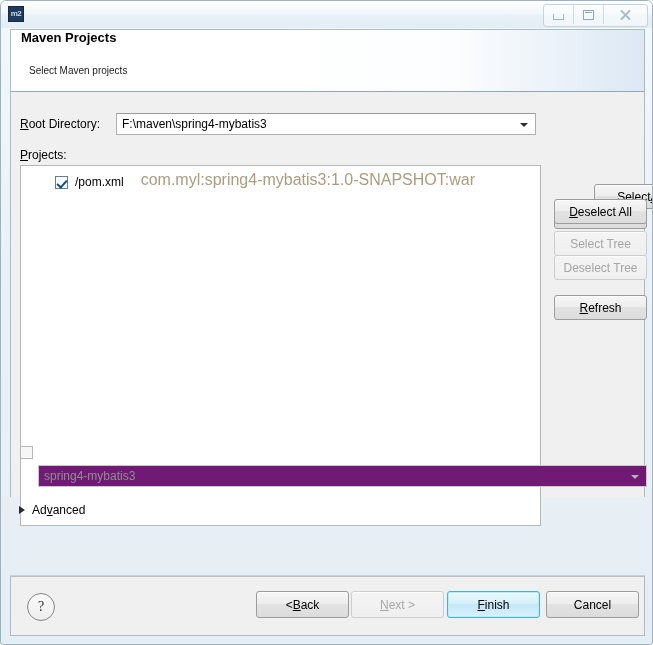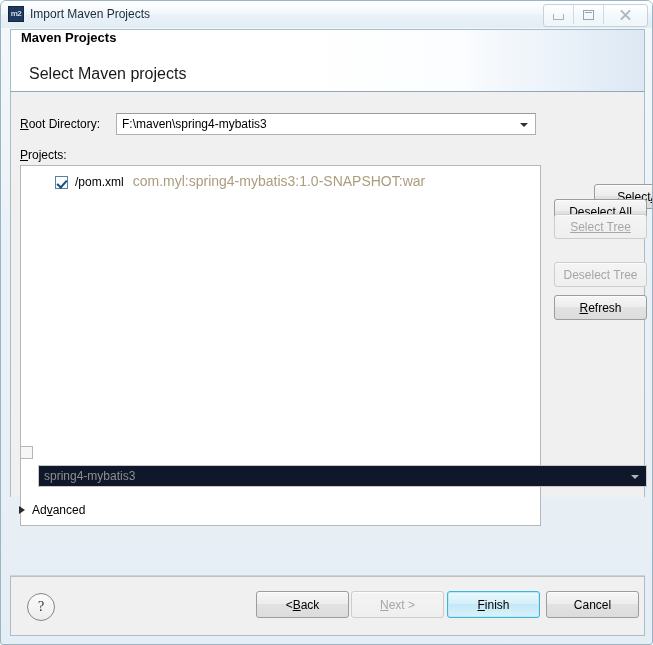--- a/index.html
+++ b/index.html
@@ -131,21 +131,21 @@
   .header-title {
     position: absolute;
     left: 10px; top: 0;
     font-size: 13px;
     font-weight: bold;
     color: #000000;
   }
   .header-sub {
     position: absolute;
     left: 18px; top: 35px;
-    font-size: 16px;
+    font-size: 10px;
     color: #1a1a1a;
   }
 
   
   .body {
     position: absolute;
     left: 9px; top: 91px;
     width: 635px;
     height: 405px;
     box-sizing: border-box;
@@ -228,22 +228,22 @@
     border: solid #1b4c78;
     border-width: 0 2px 2px 0;
     transform: rotate(42deg);
   }
   .tree-name {
     margin-left: 7px;
     font-size: 12px;
     color: #000;
   }
   .tree-coords {
-    margin-left: 9px;
-    font-size: 14px;
+    margin-left: 17px;
+    font-size: 16px;
     color: #ab9c7d;
   }
 
   
   .btn {
     box-sizing: border-box;
     font-family: "Liberation Sans", sans-serif;
     font-size: 12px;
     color: #000;
     text-align: center;
@@ -262,41 +262,41 @@
     border-color: #cdcdcd;
   }
   .side-btn {
     position: absolute;
     left: 543px;
     width: 93px;
     height: 25px;
   }
   .sb1 { top: 92px; margin-left: 40px; }
   .sb2 { top: 107px; }
-  .sb3 { top: 122px; text-decoration: underline; }
-  .sb4 { top: 170px; }
+  .sb3 { top: 139px; }
+  .sb4 { top: 163px; }
   .sb5 { top: 203px; }
 
   
   .ws-check {
     position: absolute;
     left: 9px; top: 354px;
     width: 13px; height: 13px;
     box-sizing: border-box;
     border: 1px solid #b6b6b6;
     background: #f6f6f6;
   }
   .lbl-ws { left: 27px; top: 352px; }
   .combo-ws {
     position: absolute;
     left: 27px; top: 373px;
     width: 609px;
     height: 22px;
     box-sizing: border-box;
-    background: #0f172a;
+    background: #701a75;
     border: 1px solid #c9c9c9;
     text-align: center;
   }
   .combo-ws .val {
     position: absolute;
     left: 5px; top: 3px;
     font-size: 12px;
     color: #8e8e8e;
     white-space: nowrap;
   }
@@ -366,21 +366,20 @@
     box-shadow: 0 0 0 1px #bfe9f7 inset;
   }
 </style>
 </head>
 <body>
 
 <div class="window">
 
   <div class="titlebar">
     <div class="title-icon">m2</div>
-    <div class="title-text">Import Maven Projects</div>
     <div class="win-btns">
       <div class="win-btn">
         <span class="glyph-min"></span>
       </div>
       <div class="win-btn">
         <span class="glyph-max"></span>
       </div>
       <div class="win-btn">
         <span class="glyph-close"></span>
       </div>

